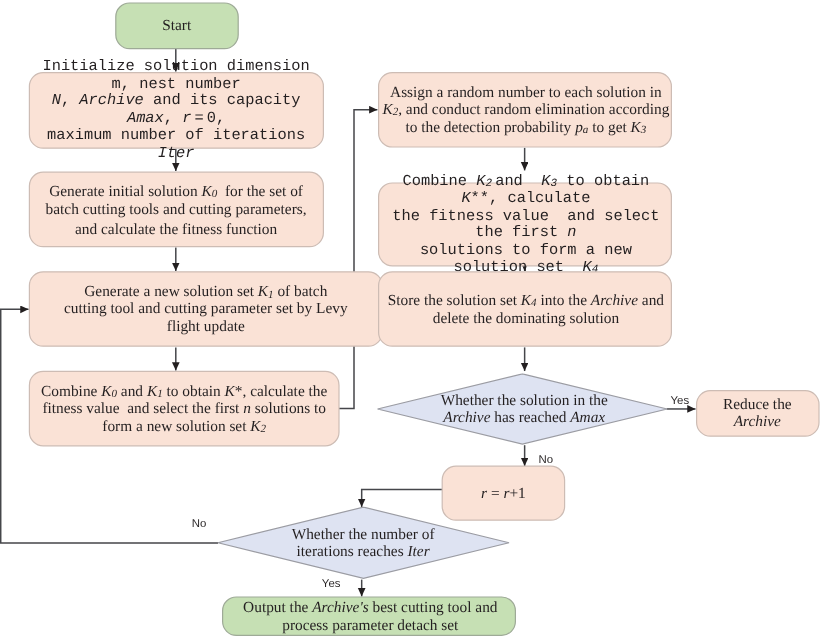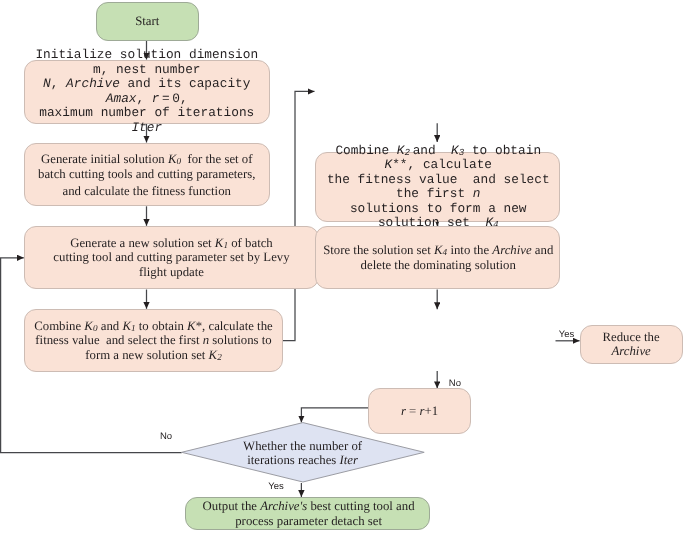--- a/index.html
+++ b/index.html
@@ -66,29 +66,38 @@
   </div>
 
   <div class="node proc" style="left:24px;top:225.8px;width:295px;height:63.7px;">
     <div class="inner">Generate a new solution set <i>K<sub>1</sub></i> of batch<br>cutting tool and cutting parameter set by Levy<br>flight update</div>
   </div>
 
   <div class="node proc" style="left:24px;top:308.8px;width:259px;height:63.5px;">
     <div class="inner">Combine <i>K<sub>0</sub></i> and <i>K<sub>1</sub></i> to obtain <i>K</i>*, calculate the<br>fitness value&nbsp; and select the first <i>n</i> solutions to<br>form a new solution set <i>K<sub>2</sub></i></div>
   </div>
 
+  <div class="node proc rcol" style="left:314.5px;top:59.5px;width:245.5px;height:63.7px;">
+    <div class="inner">Assign a random number to each solution in<br><i>K<sub>2</sub></i>, and conduct random elimination according<br>to the detection probability <i>p<sub>a</sub></i> to get <i>K<sub>3</sub></i></div>
+  </div>
 
   <div class="node proc rcol" style="left:314.5px;top:152px;width:245.5px;height:70px;font-family:Liberation Mono, monospace;">
     <div class="inner">Combine <i>K<sub>2</sub></i> and&nbsp; <i>K<sub>3</sub></i> to obtain <i>K</i>**, calculate<br>the fitness value&nbsp; and select the first <i>n</i><br>solutions to form a new solution set&nbsp; <i>K<sub>4</sub></i></div>
   </div>
 
   <div class="node proc rcol" style="left:314.5px;top:225.8px;width:245.5px;height:63.7px;">
     <div class="inner">Store the solution set <i>K<sub>4</sub></i> into the <i>Archive</i> and<br>delete the dominating solution</div>
   </div>
 
+  <div class="dec" style="left:314.4px;top:310.9px;width:242.6px;height:59.7px;">
+    <svg width="242.6" height="59.7" viewBox="0 0 242.6 59.7">
+      <polygon points="121.3,0.6 242,29.85 121.3,59.1 0.6,29.85" fill="#DEE3F2" stroke="#9B9CA3" stroke-width="1"></polygon>
+    </svg>
+    <div class="dtext" style="left:2.4px">Whether the solution in the<br><i>Archive</i> has reached <i>Amax</i></div>
+  </div>
 
   <div class="node proc" style="left:579.6px;top:325px;width:103px;height:38.5px;">
     <div class="inner">Reduce the<br><i>Archive</i></div>
   </div>
 
   <div class="node proc" style="left:368px;top:388.3px;width:103px;height:46px;">
     <div class="inner"><i>r</i> = <i>r</i>+1</div>
   </div>
 
   <div class="dec" style="left:181px;top:422.4px;width:243.8px;height:60.6px;">

